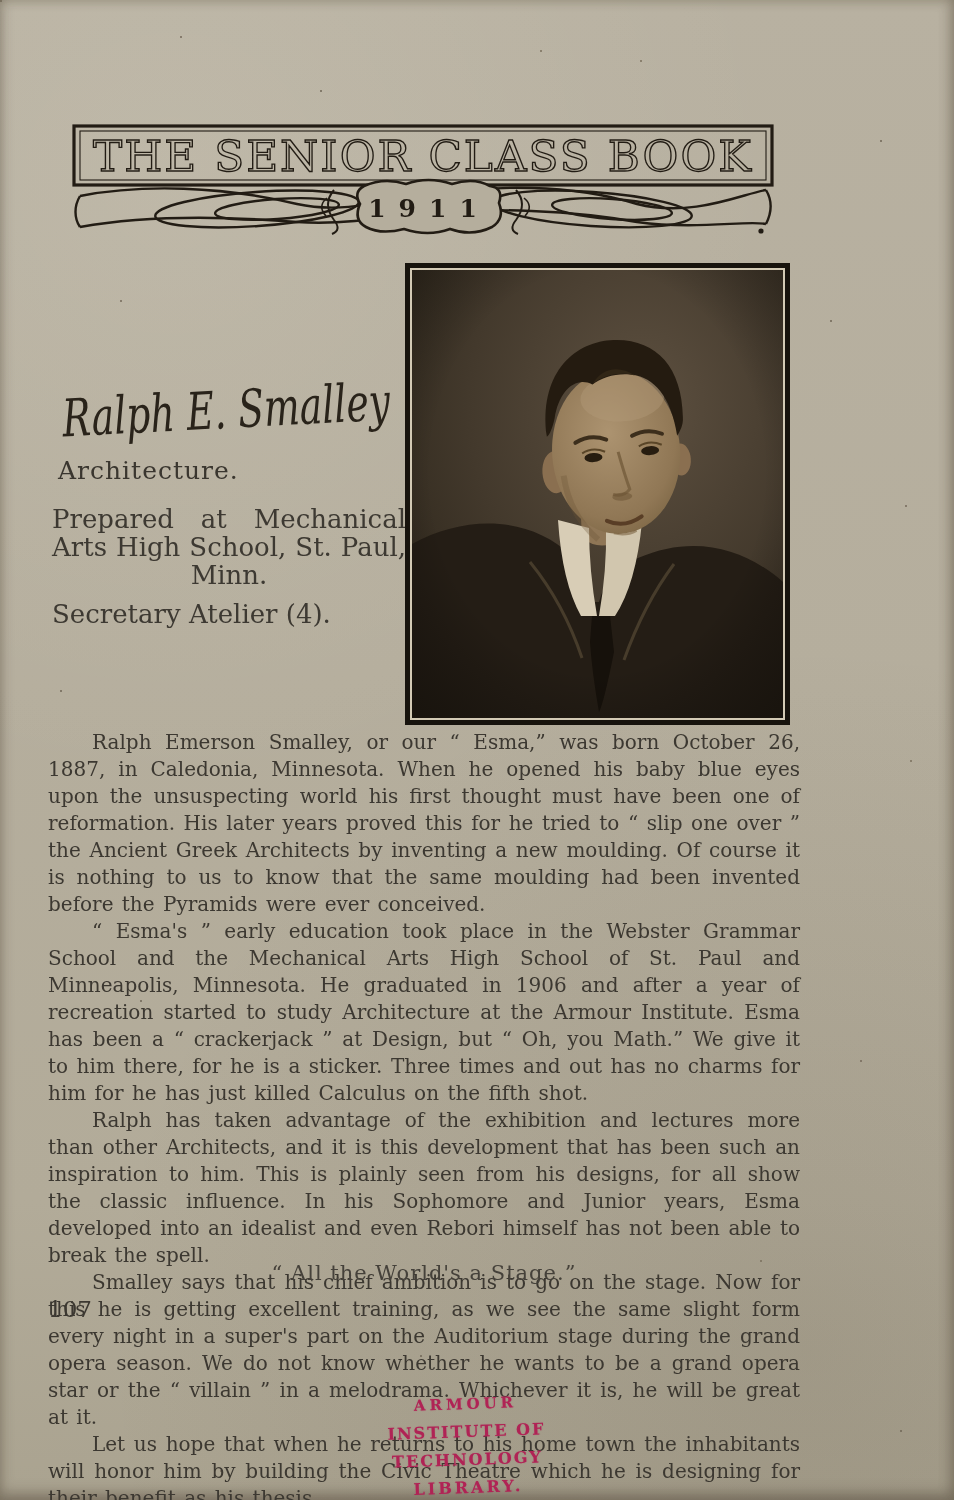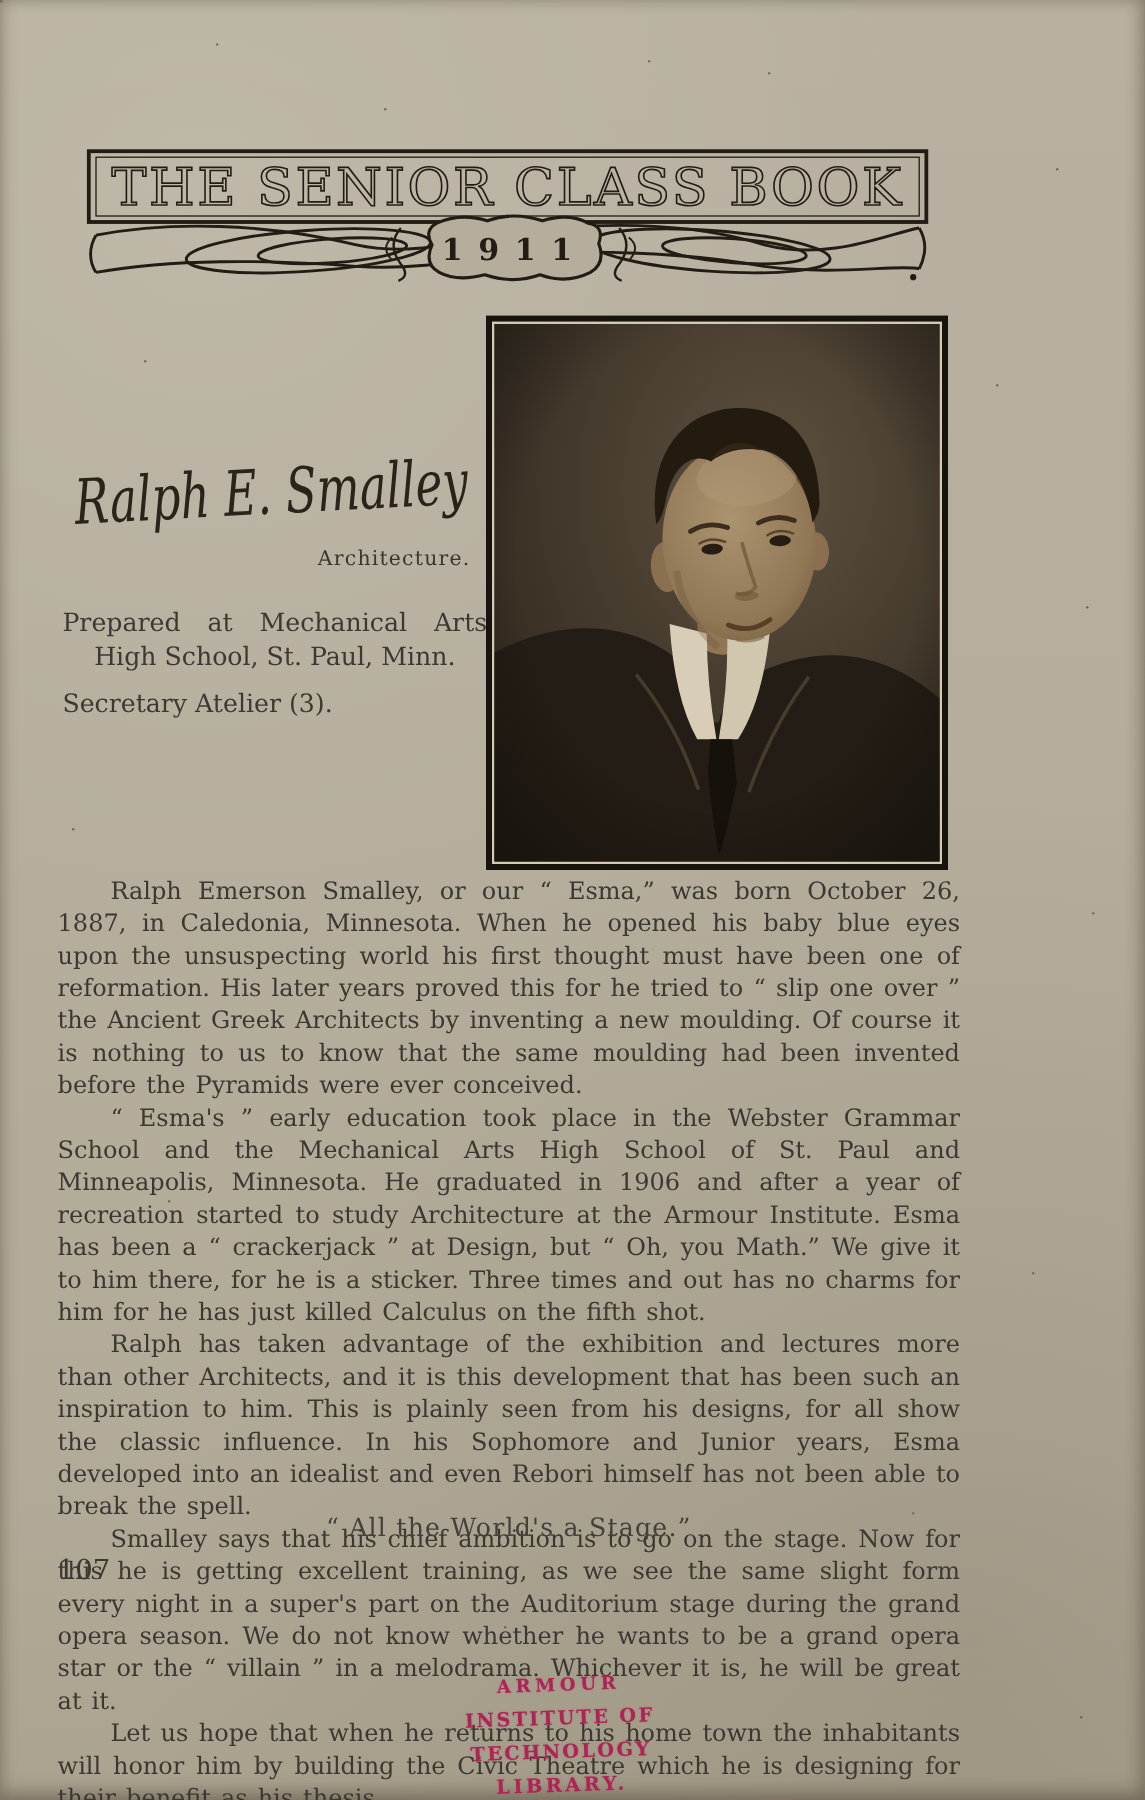--- a/index.html
+++ b/index.html
@@ -21,24 +21,24 @@
   .speck{position:absolute;top:0;left:0;width:2px;height:2px;border-radius:50%;background:#6f6656;
     box-shadow: 180px 36px #75685a, 320px 90px #6f6656, 640px 60px #7a6f5d, 880px 140px #6f6656,
       120px 300px #75685a, 830px 320px #6f6656, 905px 505px #75685a, 60px 690px #6f6656,
       910px 760px #7a6f5d, 140px 1000px #6f6656, 860px 1060px #75685a, 420px 1355px #6f6656,
       760px 1260px #7a6f5d, 900px 1430px #6f6656, 220px 1470px #75685a, 540px 50px #7a6f5d;}
   
   .banner{position:absolute;left:72px;top:124px;width:702px;height:116px;text-align:right;}
   
   .signature{position:absolute;left:54px;top:348px;width:345px;height:122px;transform:rotate(-3deg);}
   .signature svg text{font-family:"DejaVu Serif",serif;font-style:italic;fill:#29231a;}
-  .course{position:absolute;left:58px;top:456px;width:334px;text-align:right;
-    font-size:17px;letter-spacing:1px;color:#3a362f;}
+  .course{position:absolute;left:58px;top:456px;width:334px;text-align:left;
+    font-size:25px;letter-spacing:1px;color:#3a362f;}
   
-  .details{position:absolute;left:52px;top:505px;width:354px;font-size:21px;line-height:28px;color:#3d3932;}
+  .details{position:absolute;left:52px;top:505px;width:354px;font-size:26px;line-height:28px;color:#3d3932;}
   .detail{margin:0 0 11px 0;}
   .detail.justified{text-align:justify;text-align-last:center;}
   .detail.justified::after{content:"";display:inline-block;width:0;}
   
   .photo-frame{position:absolute;left:405px;top:263px;width:385px;height:462px;
     background:#17130d;box-sizing:border-box;padding:5px;}
   .photo-inner{width:100%;height:100%;box-sizing:border-box;border:2px solid #d3cab5;background:#352c21;}
   .photo-inner svg{display:block;width:100%;height:100%;}
   
   .body-text{position:absolute;left:48px;top:729px;width:752px;
@@ -99,21 +99,21 @@
   <div class="signature">
     <svg viewBox="0 0 345 122" width="345" height="122">
       <text x="8" y="80" font-size="52" textLength="328" lengthAdjust="spacingAndGlyphs">Ralph E. Smalley</text>
     </svg>
   </div>
 
   <div class="course">Architecture.</div>
 
   <div class="details">
     <p class="detail justified">Prepared at Mechanical Arts High School, St. Paul, Minn.</p>
-    <p class="detail">Secretary Atelier (3).</p>
+    <p class="detail">Secretary Atelier (4).</p>
   </div>
 
   <div class="photo-frame">
     <div class="photo-inner">
       <svg viewBox="0 0 371 448" preserveAspectRatio="none">
         <defs>
           <radialGradient id="bgGrad" cx="62%" cy="30%" r="85%">
             <stop offset="0%" stop-color="#5d5040"></stop>
             <stop offset="55%" stop-color="#43392c"></stop>
             <stop offset="100%" stop-color="#2b2419"></stop>

